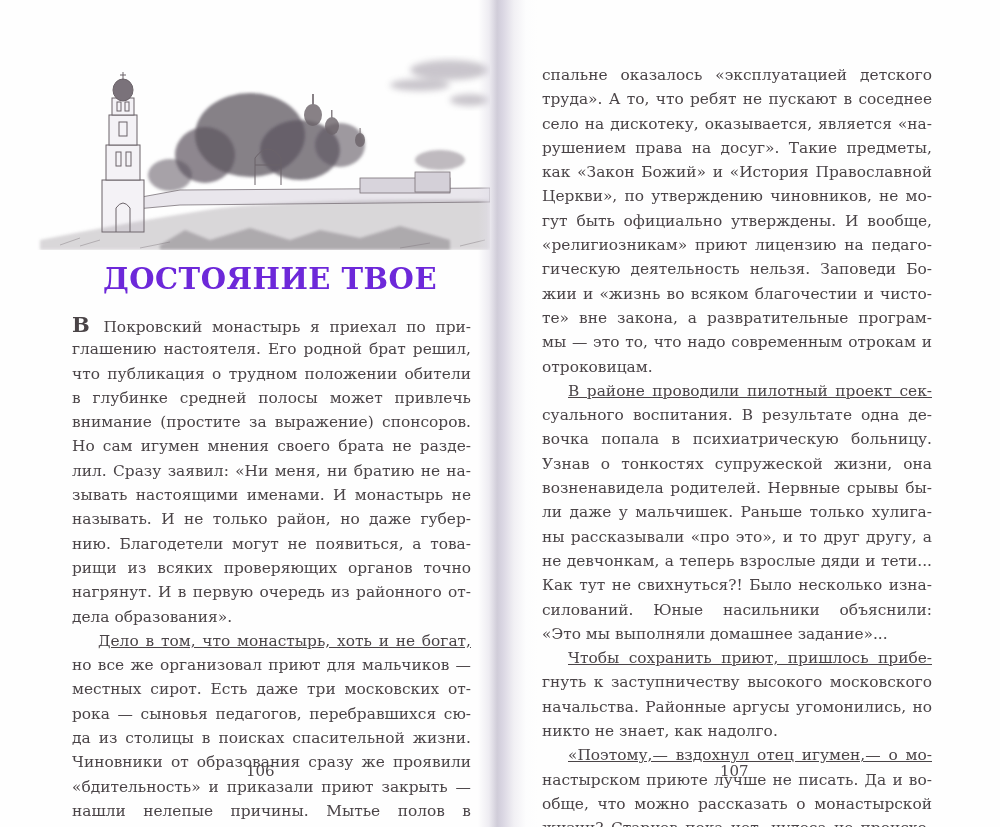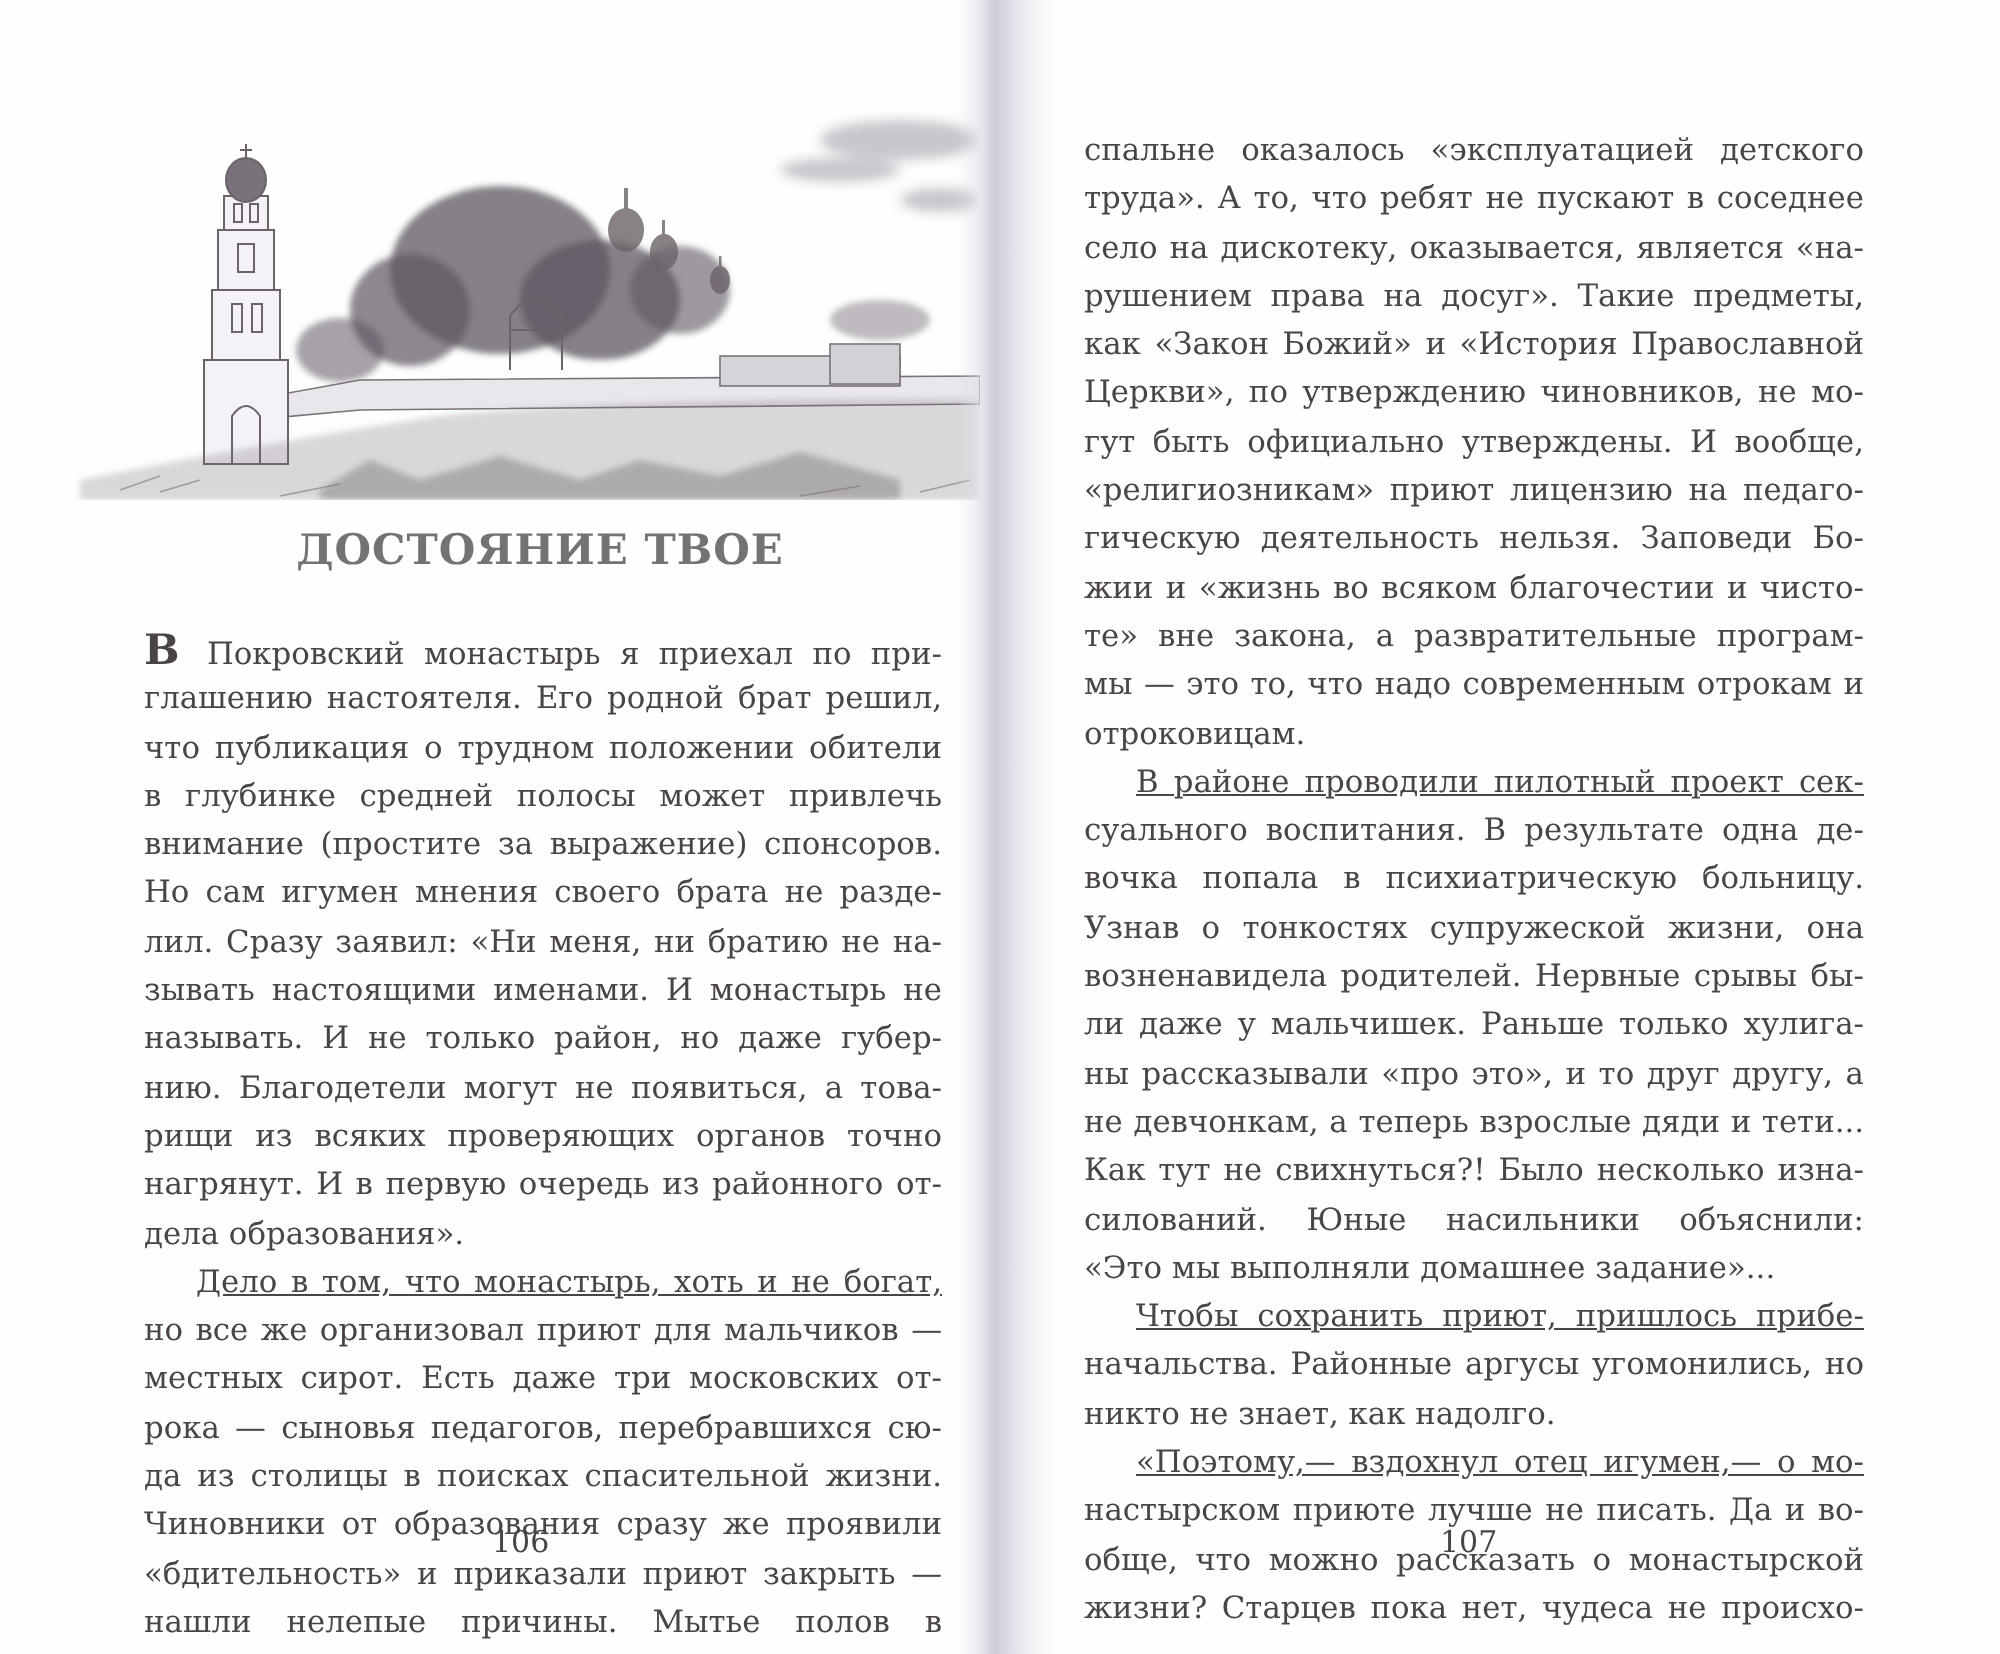--- a/index.html
+++ b/index.html
@@ -34,23 +34,23 @@
     .page-right { left: 520px; width: 480px; }
 
     .illustration {
       position: absolute; left: 20px; top: 40px; width: 470px; height: 210px;
     }
     .chapter-title {
       position: absolute; left: 60px; width: 420px; top: 262px;
       text-align: center;
       font-family: "DejaVu Serif", "Liberation Serif", serif;
       font-weight: bold;
-      font-size: 21px;
+      font-size: 29px;
       letter-spacing: 0.5px;
-      color: #737373;
+      color: #6d28d9;
     }
     .text-block {
       position: absolute;
       font-size: 15.4px;
       line-height: 24.3px;
     }
     .page-left .text-block { left: 72px; top: 313px; width: 399px; }
     .page-right .text-block { left: 542px; top: 63px; width: 390px; }
     .page-right .text-block { left: 22px; }
     .line {
@@ -205,20 +205,21 @@
         <span class="line">вочка попала в психиатрическую больницу.</span>
         <span class="line">Узнав о тонкостях супружеской жизни, она</span>
         <span class="line">возненавидела родителей. Нервные срывы бы-</span>
         <span class="line">ли даже у мальчишек. Раньше только хулига-</span>
         <span class="line">ны рассказывали «про это», и то друг другу, а</span>
         <span class="line">не девчонкам, а теперь взрослые дяди и тети...</span>
         <span class="line">Как тут не свихнуться?! Было несколько изна-</span>
         <span class="line">силований. Юные насильники объяснили:</span>
         <span class="line last">«Это мы выполняли домашнее задание»...</span>
         <span class="line indent">Чтобы сохранить приют, пришлось прибе-</span>
+        <span class="line">гнуть к заступничеству высокого московского</span>
         <span class="line">начальства. Районные аргусы угомонились, но</span>
         <span class="line last">никто не знает, как надолго.</span>
         <span class="line indent">«Поэтому,— вздохнул отец игумен,— о мо-</span>
         <span class="line">настырском приюте лучше не писать. Да и во-</span>
         <span class="line">обще, что можно рассказать о монастырской</span>
         <span class="line">жизни? Старцев пока нет, чудеса не происхо-</span>
       </div>
     <div class="page-number">107</div>
   </div>
 </div>

